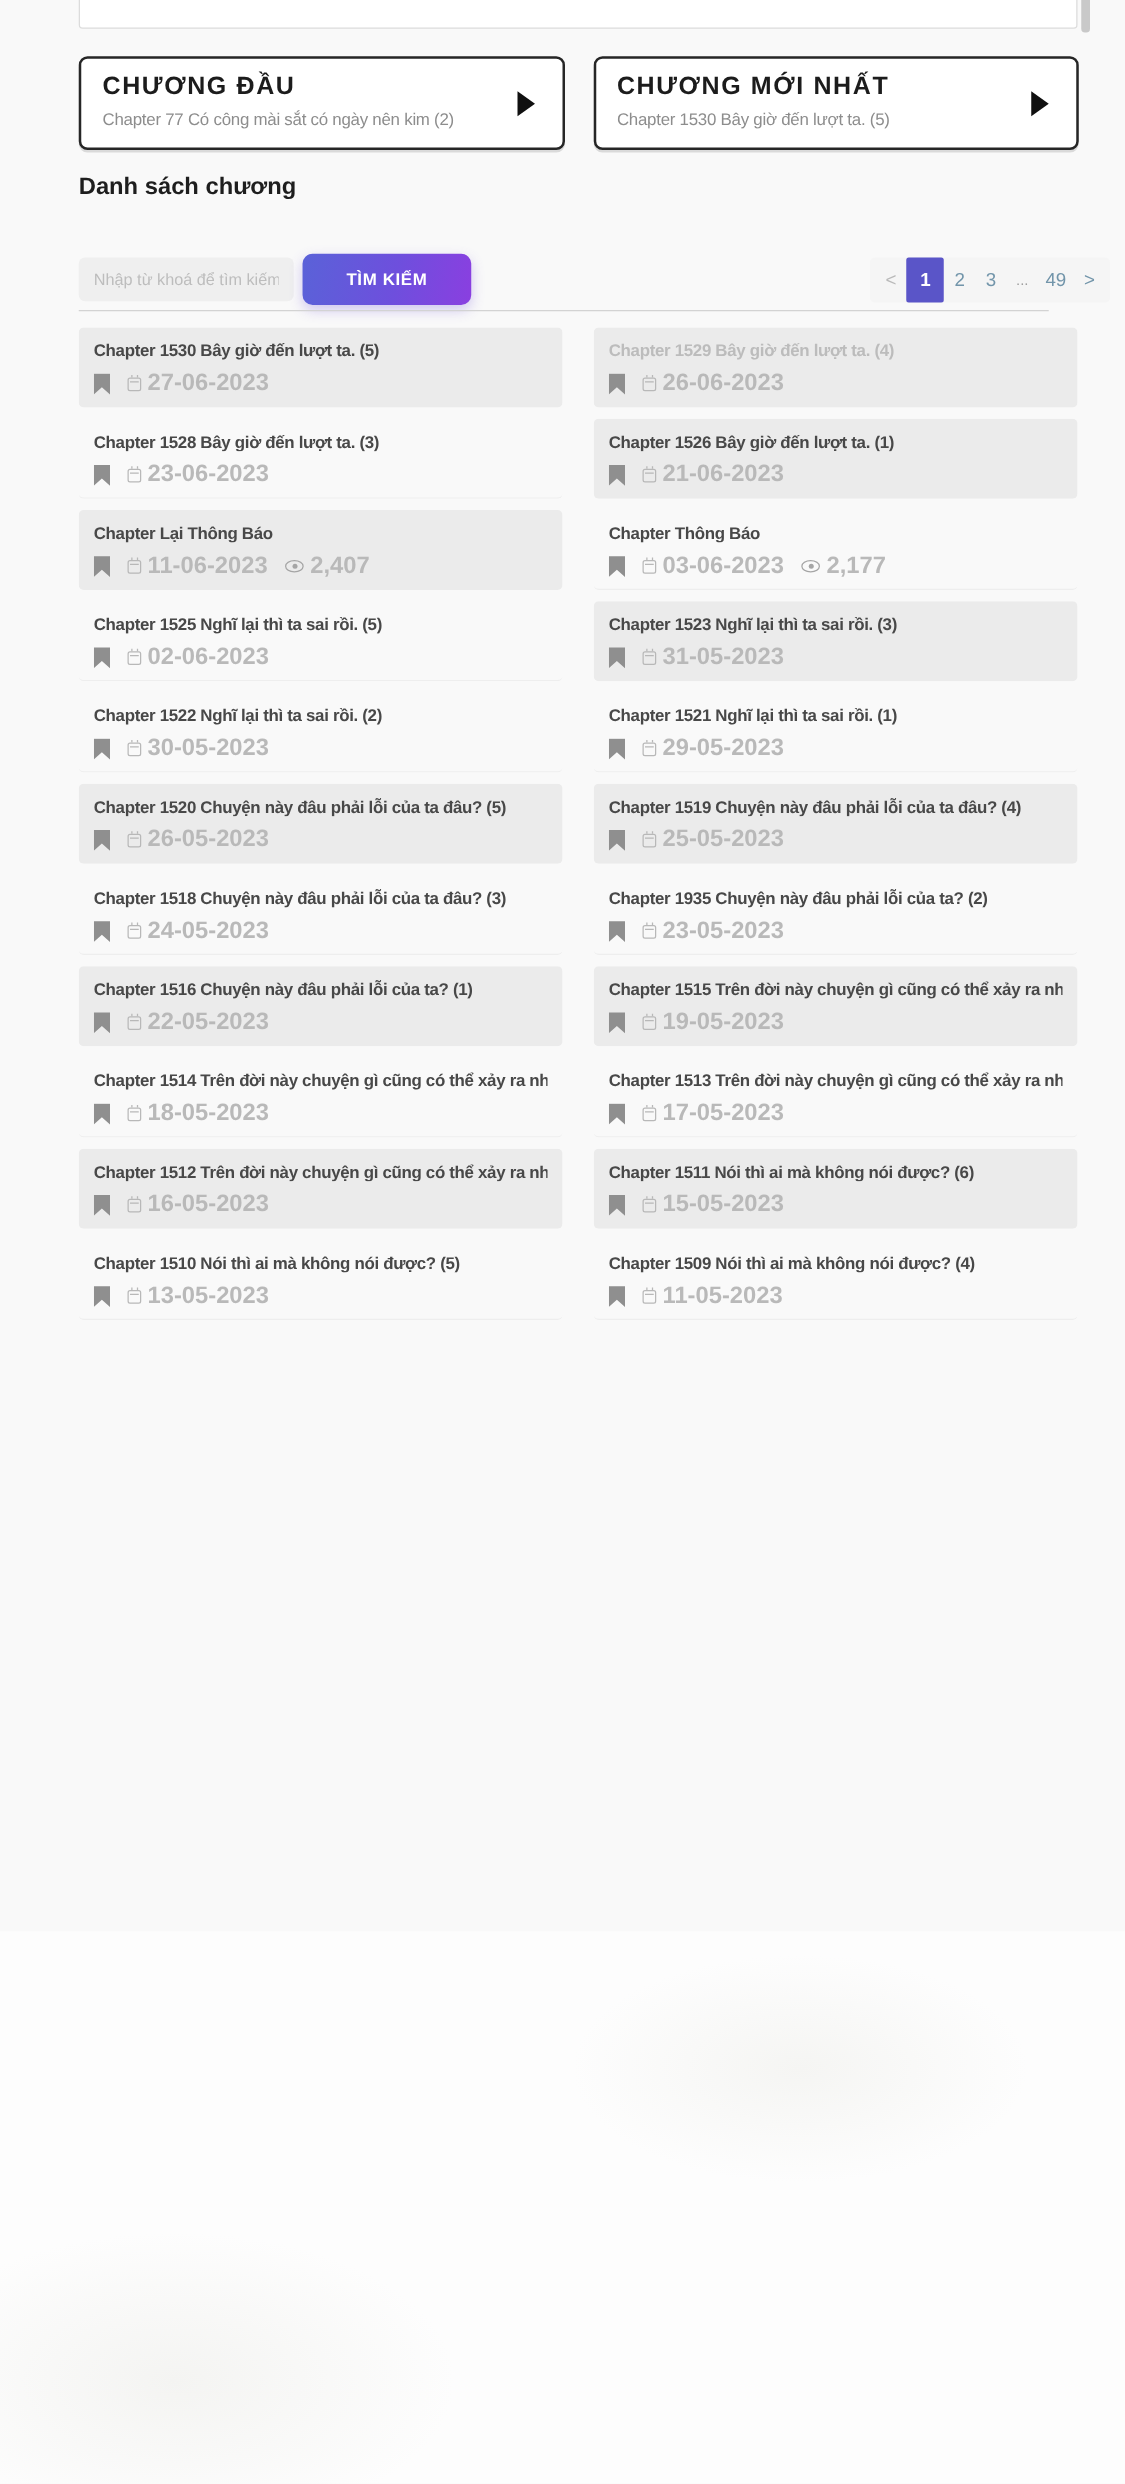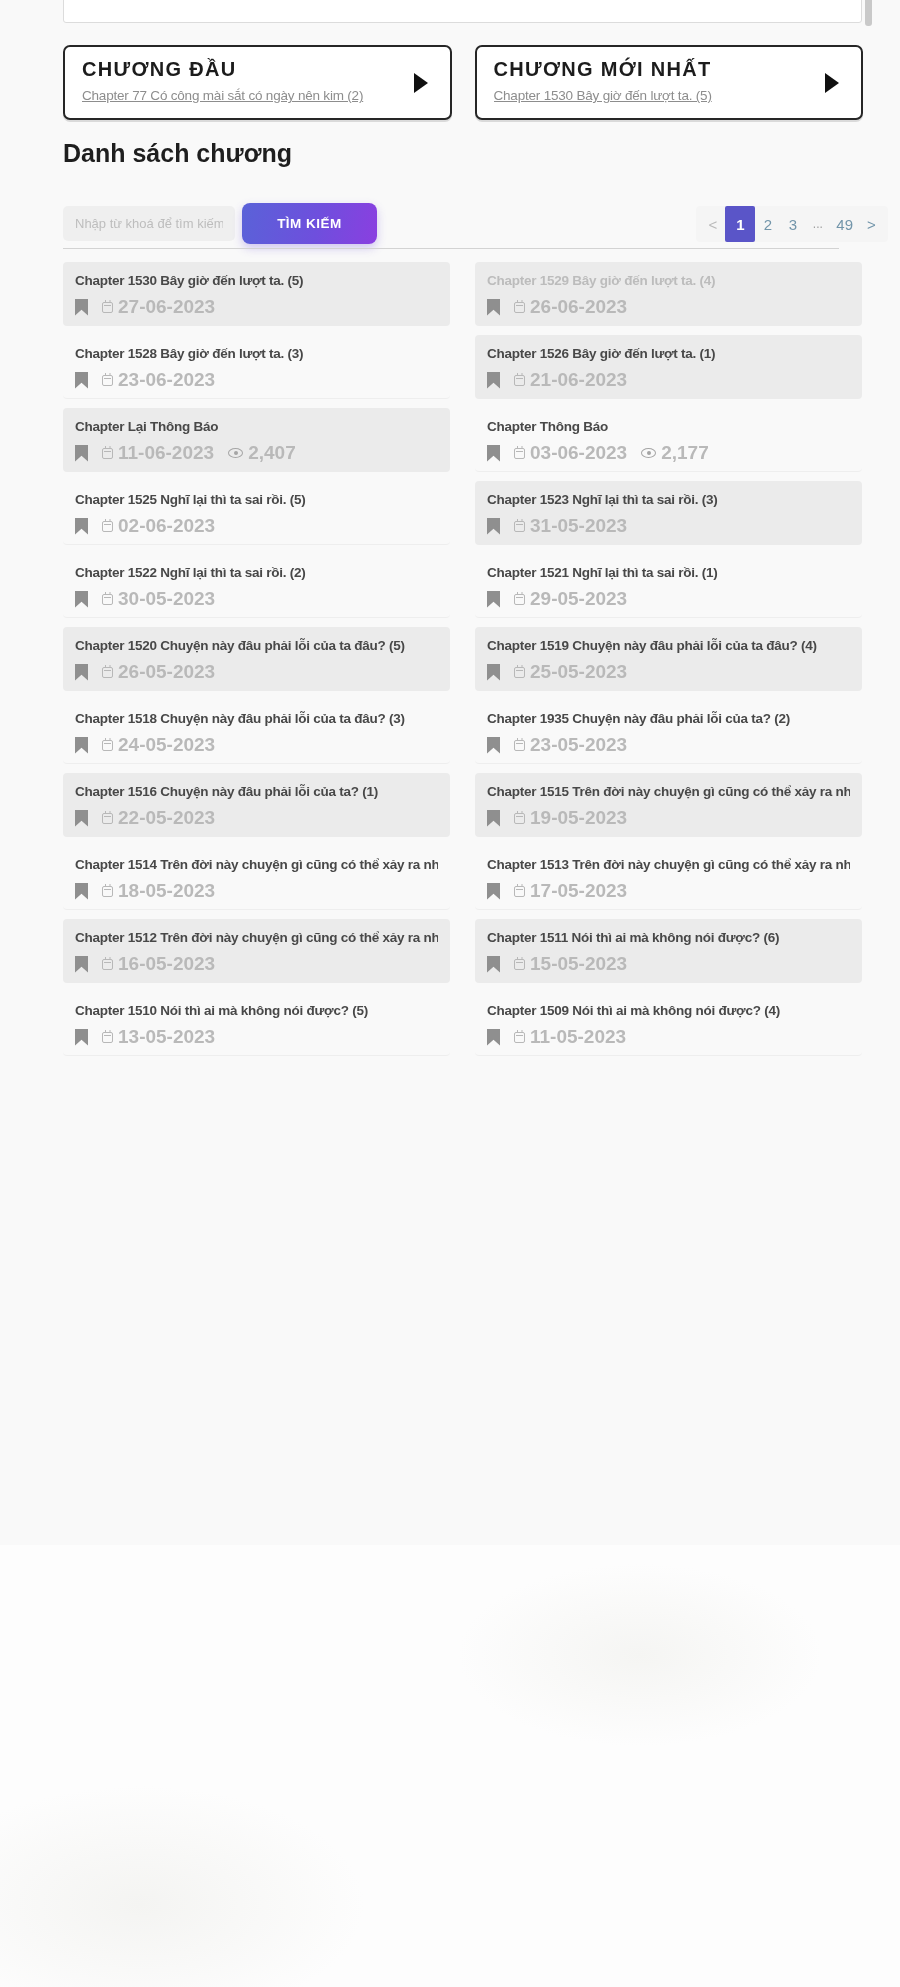--- a/index.html
+++ b/index.html
@@ -21,29 +21,29 @@
   }
 
   
   .nav-cards { position:absolute; left:63px; top:45px; width:800px; display:flex; gap:23px; }
   .nav-card {
     flex:1; height:75px; background:#ffffff; border:2px solid #262626; border-radius:7px;
     box-sizing:border-box; padding:11px 50px 0 17px; position:relative; cursor:pointer;
     box-shadow:0 2px 0 rgba(0,0,0,.12);
   }
   .nav-card-label { font-size:20px; font-weight:bold; color:#1c1c1c; letter-spacing:1.3px; }
-  .nav-card-chapter { font-size:13.5px; color:#8d8d8d; margin-top:7px; letter-spacing:-0.2px; white-space:nowrap; overflow:hidden;text-decoration:underline; }
+  .nav-card-chapter { font-size:13.5px; color:#8d8d8d; margin-top:7px; letter-spacing:-0.2px; white-space:nowrap; overflow:hidden; }
   .play-icon {
     position:absolute; right:22px; top:50%; transform:translateY(-50%);
     width:0; height:0; border-left:14px solid #101010;
     border-top:10px solid transparent; border-bottom:10px solid transparent;
   }
 
   
-  .section-title { position:absolute; left:63px; top:139px; margin:0; font-size:25px; font-weight:bold; color:#1e1e1e; }
+  .section-title { position:absolute; left:63px; top:139px; margin:0; font-size:19px; font-weight:bold; color:#1e1e1e; }
 
   
   .toolbar { position:absolute; left:63px; top:203px; width:825px; height:42px; }
   .search-input {
     position:absolute; left:0; top:3px; width:172px; height:35px;
     background:#efefef; border:none; border-radius:5px; box-sizing:border-box;
     padding:0 12px; font-size:13px; color:#555; font-family:inherit; outline:none;
   }
   .search-input::placeholder { color:#bdbdbd; }
   .search-button {

